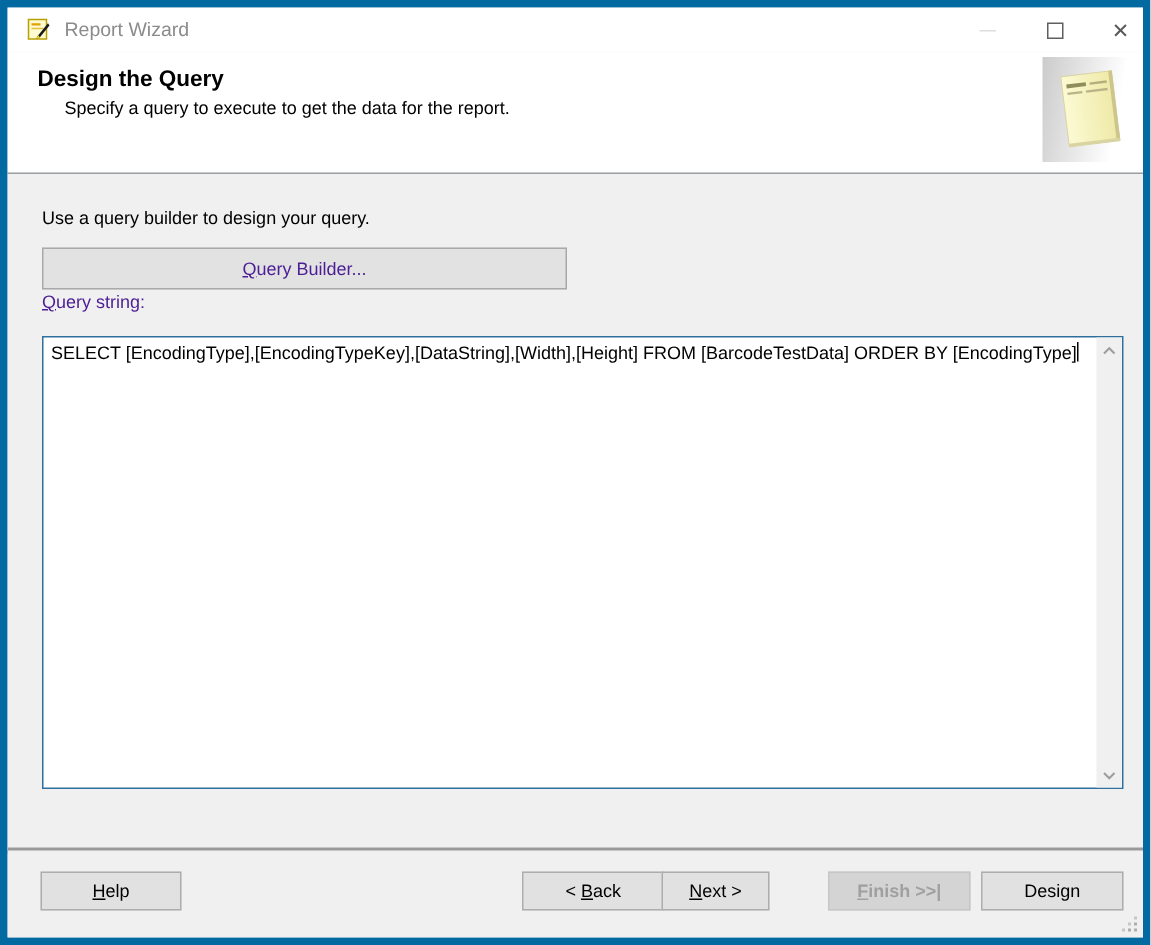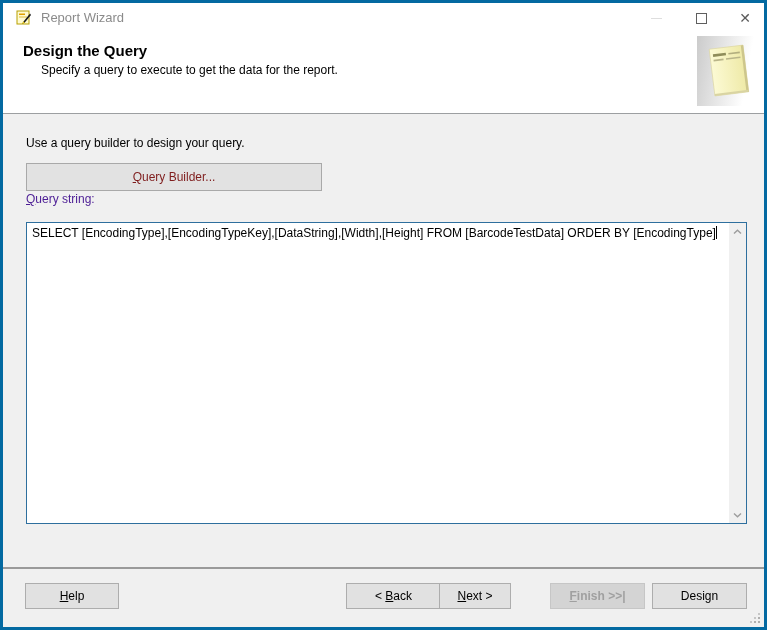--- a/index.html
+++ b/index.html
@@ -3,21 +3,21 @@
 <meta charset="utf-8">
 <style>
   * { box-sizing: border-box; margin: 0; padding: 0; }
   html, body { background: #ffffff; }
   body { font-family: "Liberation Sans", "DejaVu Sans", sans-serif; }
 
   .window {
     position: relative;
     width: 767px; height: 630px;
     background: #f0f0f0;
-    border: 3px solid #0369a1;
+    border: 5px solid #0369a1;
     overflow: hidden;
   }
 
   
   .titlebar {
     position: absolute; top: 0; left: 0; right: 0; height: 30px;
     background: #ffffff;
   }
   .titlebar-icon { position: absolute; left: 13px; top: 7px; width: 16px; height: 16px; }
   .titlebar-text {
@@ -55,23 +55,23 @@
   }
   .header-divider {
     position: absolute; top: 110px; left: 0; right: 0; height: 1px;
     background: #9c9fa1;
   }
 
   
   .content { position: absolute; top: 111px; left: 0; right: 0; bottom: 58px; background: #f0f0f0; }
   .instruction { position: absolute; left: 23px; top: 22px; font-size: 12px; color: #000; }
   .query-builder-btn {
-    position: absolute; left: 23px; top: 49px; width: 296px; height: 28px;
+    position: absolute; left: 23px; top: 49px; width: 350px; height: 28px;
     background: #e2e2e2; border: 1px solid #a9a9a9;
-    font-size: 12px; color: #7f1d1d; text-align: center;
+    font-size: 12px; color: #4c1d95; text-align: center;
     font-family: inherit; cursor: default;
   }
   .query-label { position: absolute; left: 23px; top: 78px; font-size: 12px; color: #4c1d95; }
   .key-underline { text-decoration: underline; }
 
   .query-box {
     position: absolute; left: 23px; top: 108px; width: 721px; height: 302px;
     background: #ffffff; border: 1px solid #2e6f9e;
   }
   .query-text {

